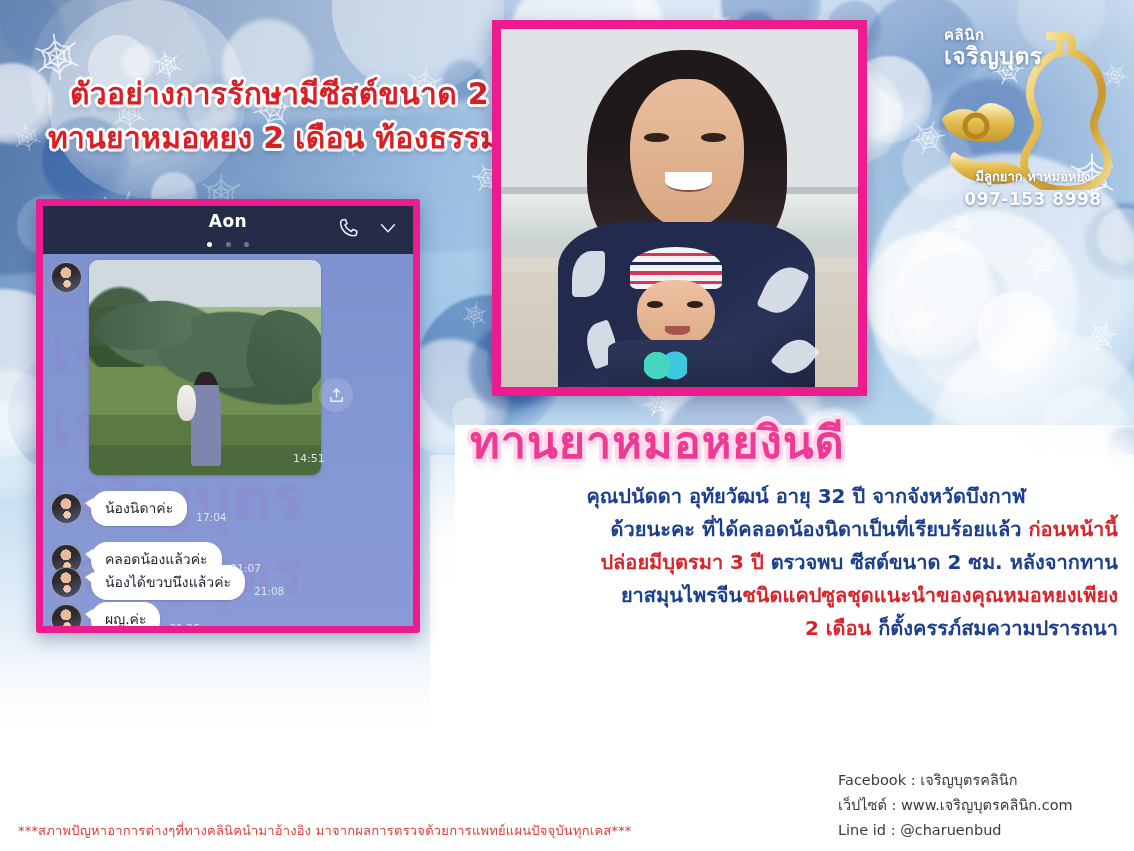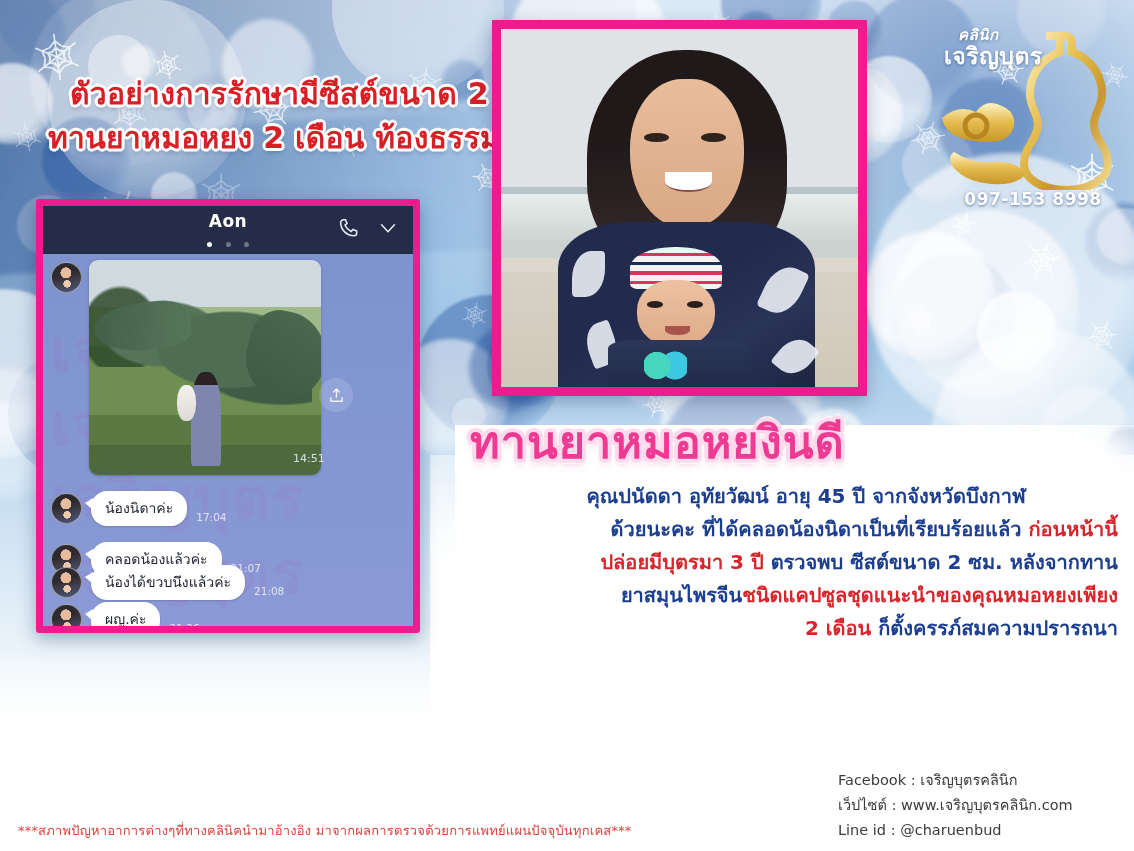--- a/index.html
+++ b/index.html
@@ -215,21 +215,21 @@
   .butterfly{position:absolute;bottom:2%;left:40%;width:12%;height:8%;
     background:radial-gradient(circle at 30% 50%,#46d6c0 0 40%,rgba(0,0,0,0) 42%),
                radial-gradient(circle at 72% 50%,#3ec7e0 0 40%,rgba(0,0,0,0) 42%);}
 
   
   #logo{position:absolute;right:8px;top:16px;width:186px;height:205px;z-index:15;text-align:center;}
   .logo-word{
     position:absolute;left:4px;top:12px;text-align:left;color:#fff;font-weight:bold;line-height:1.05;
     text-shadow:0 1px 3px rgba(20,50,110,.55);
   }
-  .logo-word .w1{font-size:15px;letter-spacing:.5px;display:block;margin-left:14px;font-style:italic;}
+  .logo-word .w1{font-size:15px;letter-spacing:.5px;display:block;}
   .logo-word .w2{font-size:23px;letter-spacing:.5px;display:block;}
   .logo-gourd{position:absolute;right:8px;top:14px;}
   .logo-cloud{position:absolute;left:0px;top:78px;}
   .logo-sub{
     position:absolute;left:0;right:0;bottom:34px;color:#fff;font-size:13px;font-weight:bold;
     text-shadow:0 1px 3px rgba(20,50,110,.6);
   }
   .logo-phone{
     position:absolute;left:0;right:0;bottom:12px;color:#fff;font-size:17px;font-weight:bold;
     letter-spacing:.5px;text-shadow:0 1px 3px rgba(20,50,110,.6);
@@ -731,20 +731,21 @@
         </defs>
         <path d="M2 24 q16-14 34-6 q10-14 26-6 q14 6 12 20 q-4 16-24 16 q-22 0-34-6 q-12-6-14-18z" fill="url(#cg)"></path>
         <circle cx="36" cy="32" r="11" fill="none" stroke="#b8861f" stroke-width="5"></circle>
         <path d="M14 58 q18 12 40 10 q22-2 32 12 q-10 12-34 10 q-26-2-38-16 q-8-10 0-16z" fill="url(#cg)"></path>
       </svg>
     </div>
     <div class="logo-word">
       <span class="w1">คลินิก</span>
       <span class="w2">เจริญบุตร</span>
     </div>
+    <div class="logo-sub">มีลูกยาก หาหมอหยง</div>
     <div class="logo-phone">097-153 8998</div>
   </div>
 
   <div id="chat-card">
 
     <div id="chat-header">
       <div id="chat-title">Aon</div>
       <div id="chat-dots">
         <i class="on"></i>
         <i></i>
@@ -809,21 +810,21 @@
         <div class="avatar"></div>
         <div class="bubble">ผญ.ค่ะ</div>
         <div class="mtime">21:26</div>
       </div>
     </div>
   </div>
 
   <div id="congrats">ทานยาหมอหยงินดี</div>
 
   <div id="body-text">
-    <div class="ln c">คุณปนัดดา อุทัยวัฒน์ อายุ 45 ปี จากจังหวัดบึงกาฬ</div>
+    <div class="ln c">คุณปนัดดา อุทัยวัฒน์ อายุ 32 ปี จากจังหวัดบึงกาฬ</div>
     <div class="ln">
       <span>ด้วยนะคะ ที่ได้คลอดน้องนิดาเป็นที่เรียบร้อยแล้ว </span><span class="red">ก่อนหน้านี้</span>
     </div>
     <div class="ln">
       <span class="red">ปล่อยมีบุตรมา 3 ปี</span><span> ตรวจพบ ซีสต์ขนาด 2 ซม. หลังจากทาน</span>
     </div>
     <div class="ln">
       <span>ยาสมุนไพรจีน</span><span class="red">ชนิดแคปซูลชุดแนะนำของคุณหมอหยงเพียง</span>
     </div>
     <div class="ln">

